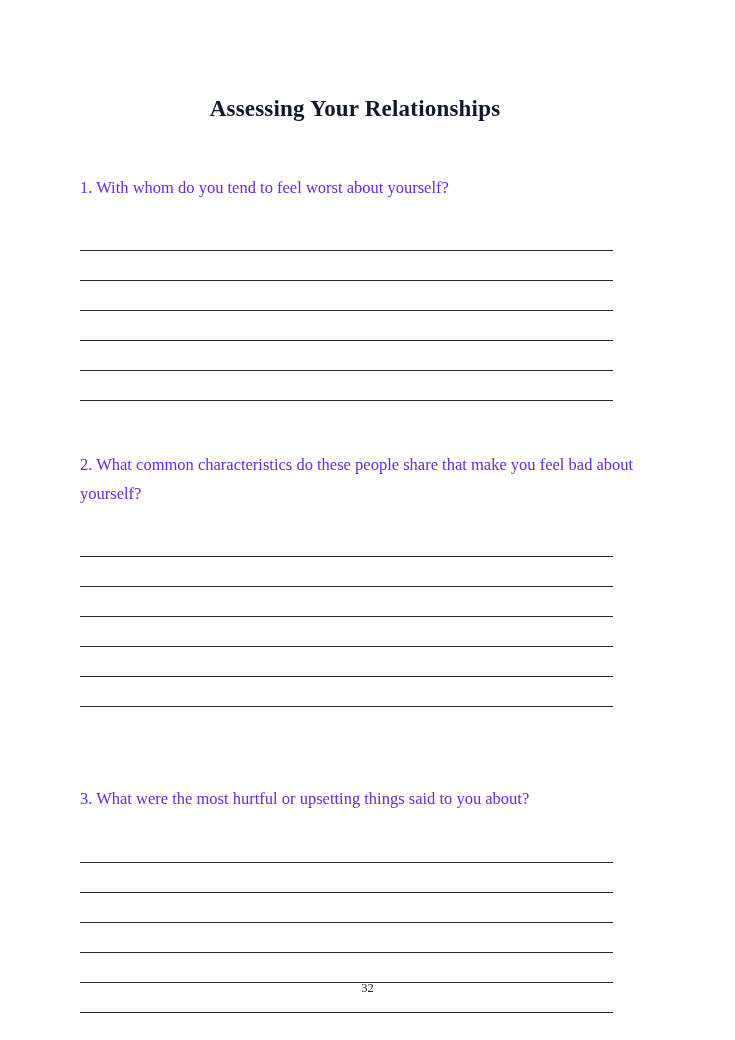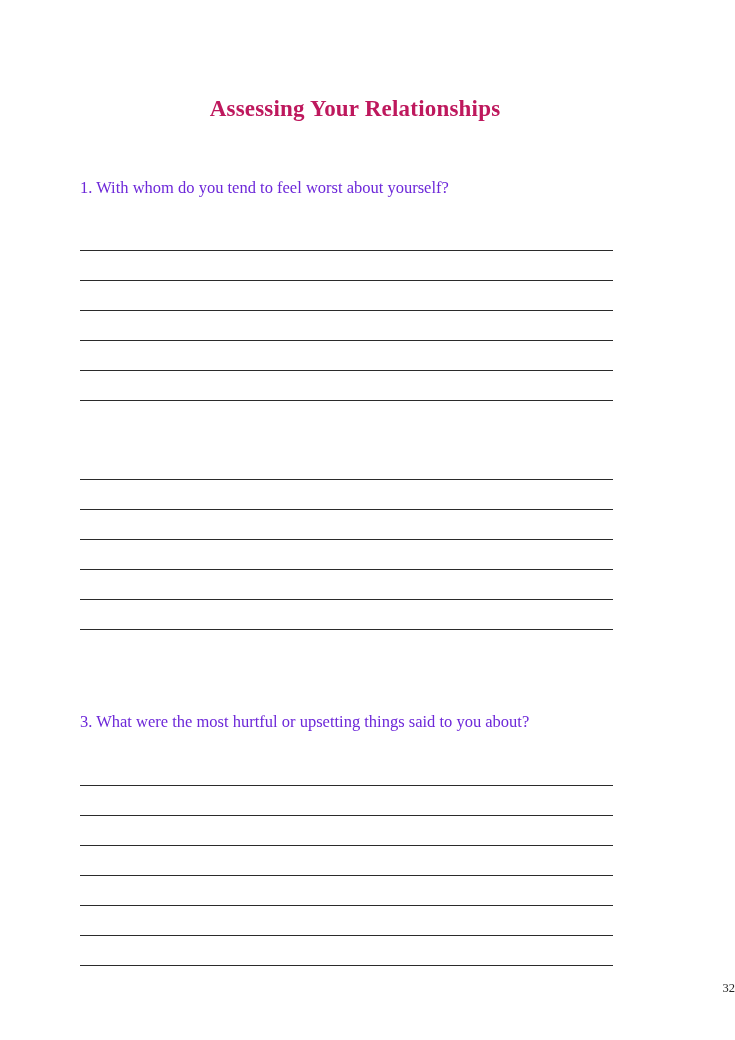--- a/index.html
+++ b/index.html
@@ -17,21 +17,21 @@
   }
   .page {
     position: relative;
     width: 735px;
     height: 1040px;
     box-sizing: border-box;
     padding: 0 80px;
   }
   .page-title {
     text-align: center;
-    color: #be185d;
+    color: #0f172a;
     font-family: "Liberation Serif", serif;
     font-weight: bold;
     font-size: 23px;
     letter-spacing: 0.2px;
     margin: 0;
     padding-top: 96px;
     padding-right: 25px;
   }
   .question-block {
     margin-top: 48px;
@@ -56,21 +56,21 @@
     width: 533px;
   }
   .write-line:first-child {
     height: 28px;
   }
   .page-number {
     position: absolute;
     left: 0;
     right: 0;
     bottom: 44px;
-    text-align: right;
+    text-align: center;
     font-size: 12.5px;
     color: #222222;
     font-family: "Liberation Serif", serif;
   }
   .q2-gap { margin-top: 50px; }
   .q3-gap { margin-top: 78px; }
 </style>
 </head>
 <body>
 
@@ -84,20 +84,21 @@
       <div class="write-line"></div>
       <div class="write-line"></div>
       <div class="write-line"></div>
       <div class="write-line"></div>
       <div class="write-line"></div>
       <div class="write-line"></div>
     </div>
   </div>
 
   <div class="question-block q2-gap">
+    <p class="question-text">2. What common characteristics do these people share that make you feel bad about yourself?</p>
     <div class="lines">
       <div class="write-line"></div>
       <div class="write-line"></div>
       <div class="write-line"></div>
       <div class="write-line"></div>
       <div class="write-line"></div>
       <div class="write-line"></div>
     </div>
   </div>
 

